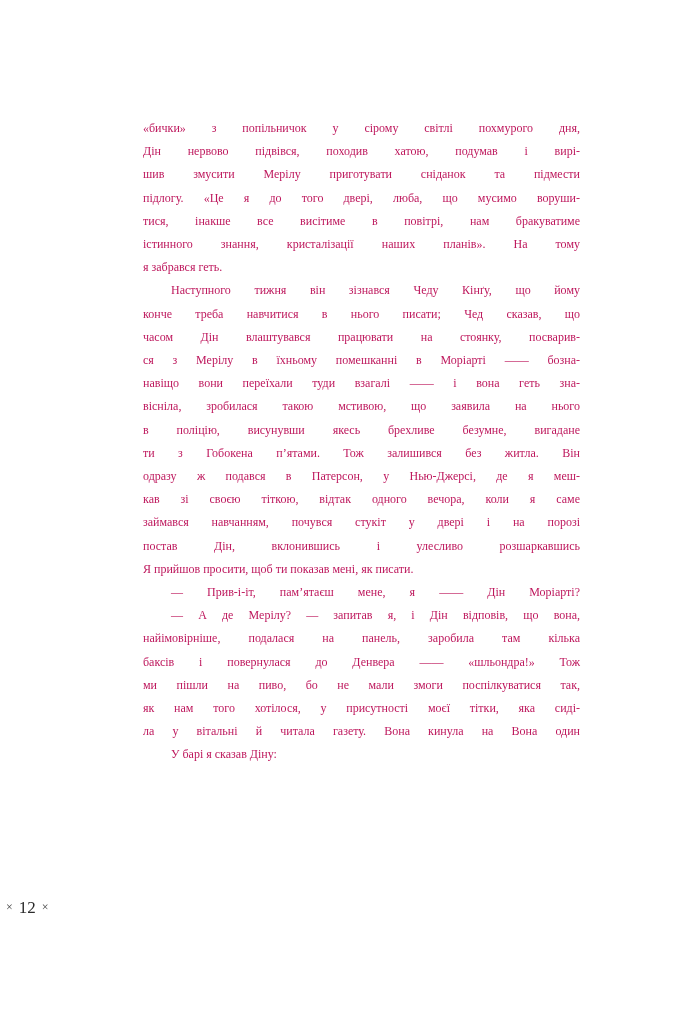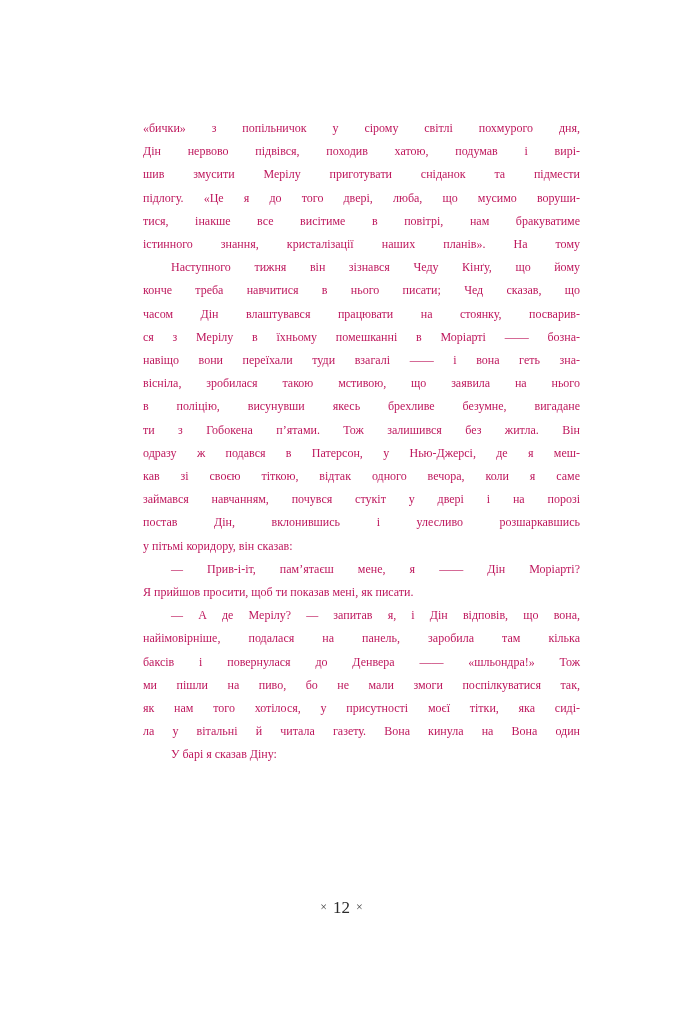--- a/index.html
+++ b/index.html
@@ -8,50 +8,50 @@
     position: absolute; left: 143px; top: 117px; width: 437px;
     font-family: Liberation Serif, serif;
     font-size: 12px; line-height: 23.2px; color: #be185d;
     text-align: justify;
   }
   .line { display: block; white-space: nowrap; text-align-last: justify; text-align: justify; }
   .line.last { text-align-last: left; }
   .line.indent { padding-left: 28px; }
   .footer {
     position: absolute; left: 0; width: 683px; top: 898px;
-    text-align: center; font-family: "Liberation Serif", "DejaVu Serif", serif;
+    text-align: left; font-family: "Liberation Serif", "DejaVu Serif", serif;
     font-size: 17px; color: #2b2b2b;
   }
   .footer .orn { font-size: 12px; color: #444; vertical-align: 2px; margin: 0 6px; }
 </style>
 </head>
 <body>
 
 <div class="page" id="page-body">
     <span class="line">«бички» з попільничок у сірому світлі похмурого дня,</span>
     <span class="line">Дін нервово підвівся, походив хатою, подумав і вирі-</span>
     <span class="line">шив змусити Мерілу приготувати сніданок та підмести</span>
     <span class="line">підлогу. «Це я до того двері, люба, що мусимо воруши-</span>
     <span class="line">тися, інакше все висітиме в повітрі, нам бракуватиме</span>
     <span class="line">істинного знання, кристалізації наших планів». На тому</span>
+    <span class="line last">я забрався геть.</span>
     <span class="line indent">Наступного тижня він зізнався Чеду Кінґу, що йому</span>
     <span class="line">конче треба навчитися в нього писати; Чед сказав, що</span>
     <span class="line">часом Дін влаштувався працювати на стоянку, посварив-</span>
     <span class="line">ся з Мерілу в їхньому помешканні в Моріарті —— бозна-</span>
     <span class="line">навіщо вони переїхали туди взагалі —— і вона геть зна-</span>
     <span class="line">вісніла, зробилася такою мстивою, що заявила на нього</span>
     <span class="line">в поліцію, висунувши якесь брехливе безумне, вигадане</span>
     <span class="line">ти з Гобокена п’ятами. Тож залишився без житла. Він</span>
     <span class="line">одразу ж подався в Патерсон, у Нью-Джерсі, де я меш-</span>
     <span class="line">кав зі своєю тіткою, відтак одного вечора, коли я саме</span>
     <span class="line">займався навчанням, почувся стукіт у двері і на порозі</span>
     <span class="line">постав Дін, вклонившись і улесливо розшаркавшись</span>
-    <span class="line last">у пітьмі коридору, він сказав:</span>
+    <span class="line last">Я прийшов просити, щоб ти показав мені, як писати.</span>
     <span class="line indent">— Прив-і-іт, пам’ятаєш мене, я —— Дін Моріарті?</span>
-    <span class="line last">Я прийшов просити, щоб ти показав мені, як писати.</span>
     <span class="line indent">— А де Мерілу? — запитав я, і Дін відповів, що вона,</span>
     <span class="line">найімовірніше, подалася на панель, заробила там кілька</span>
     <span class="line">баксів і повернулася до Денвера —— «шльондра!» Тож</span>
     <span class="line">ми пішли на пиво, бо не мали змоги поспілкуватися так,</span>
     <span class="line">як нам того хотілося, у присутності моєї тітки, яка сиді-</span>
     <span class="line">ла у вітальні й читала газету. Вона кинула на Вона один</span>
     <span class="line indent last">У барі я сказав Діну:</span>
   </div>
 
 <div class="footer">

